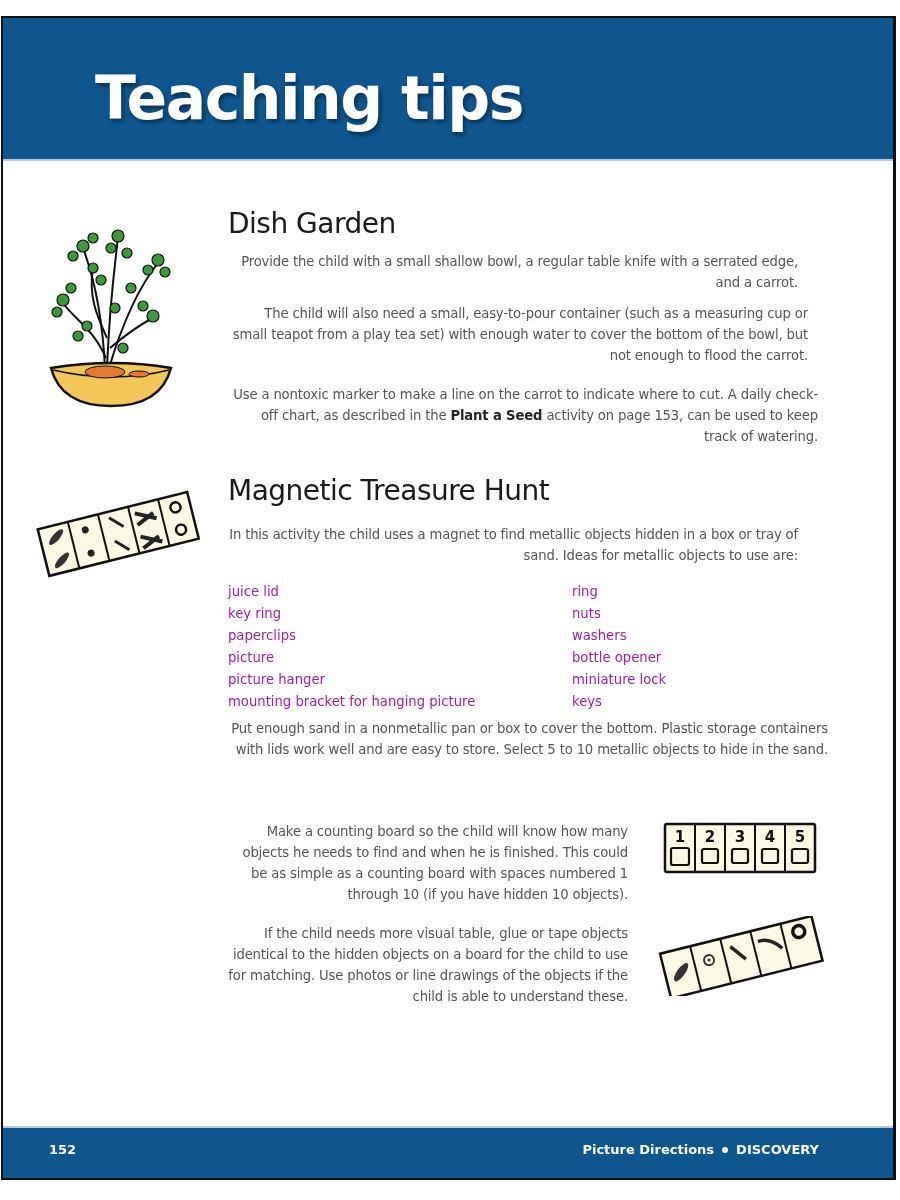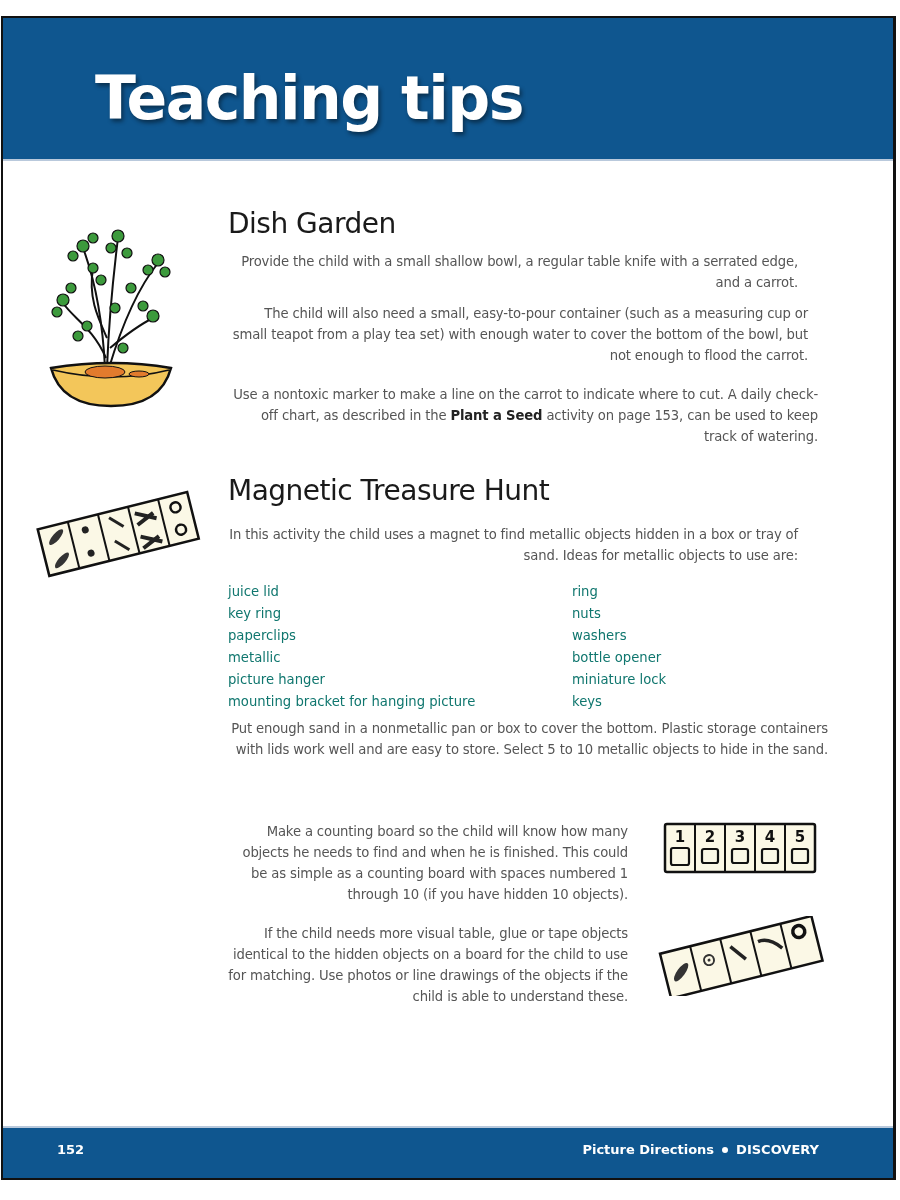--- a/index.html
+++ b/index.html
@@ -1,27 +1,27 @@
 <!DOCTYPE html>
 <html><head>
 <meta charset="utf-8">
 <style>
   html, body { margin:0; padding:0; background:#ffffff; }
   body { width:900px; height:1200px; position:relative; overflow:hidden; font-family:"DejaVu Sans", sans-serif; }
   .page { position:absolute; left:1px; top:16px; width:895px; height:1164px; border:2px solid #111; border-right-width:3px; background:#fff; box-sizing:border-box; }
   .header { position:absolute; left:0; top:0; right:0; height:141px; background:#0f568f; border-bottom:2px solid #b9c9dc;text-align:center; }
   .header h1 { position:absolute; left:92px; top:50px; margin:0; color:#fff; font-family:"DejaVu Sans", sans-serif; font-weight:bold; font-size:60px; letter-spacing:-1.5px; line-height:1; text-shadow:2px 3px 4px rgba(0,0,0,0.45); }
   .footer { position:absolute; left:0; right:0; bottom:0; height:50px; background:#0f568f; border-top:2px solid #b9c9dc; color:#fff; font-weight:bold; font-size:13px; }
-  .footer .pg { position:absolute; left:54px; top:14px;text-align:center; }
+  .footer .pg { position:absolute; left:46px; top:14px;text-align:center; }
   .footer .sect { position:absolute; right:74px; top:14px; }
   .footer .dot { display:inline-block; width:6px; height:6px; border-radius:50%; background:#fff; margin:0 8px; vertical-align:middle; position:relative; top:-1px; }
   .section-title { position:absolute; left:225px; margin:0; font-family:"DejaVu Sans", sans-serif; font-weight:normal; font-size:28px; color:#1a1a1a; letter-spacing:-0.5px; }
   .para { position:absolute; left:225px; margin:0; font-size:13.2px; line-height:21px; color:#555; letter-spacing:-0.15px;text-align:right; }
   .para b { color:#222; }
-  .list { position:absolute; left:225px; top:563px; width:600px; font-size:13.2px; line-height:22px; color:#0f766e; }
+  .list { position:absolute; left:225px; top:563px; width:600px; font-size:13.2px; line-height:22px; color:#a21caf; }
   .list .row { display:flex; }
   .list .c1 { width:344px; }
   .illus { position:absolute; }
 </style>
 </head>
 <body>
 
 <div class="page">
 
   <div class="header">
@@ -103,21 +103,21 @@
       </div>
     <div class="row">
         <span class="c1">key ring</span>
         <span>nuts</span>
       </div>
     <div class="row">
         <span class="c1">paperclips</span>
         <span>washers</span>
       </div>
     <div class="row">
-        <span class="c1">metallic</span>
+        <span class="c1">picture</span>
         <span>bottle opener</span>
       </div>
     <div class="row">
         <span class="c1">picture hanger</span>
         <span>miniature lock</span>
       </div>
     <div class="row">
         <span class="c1">mounting bracket for hanging picture</span>
         <span>keys</span>
       </div>

